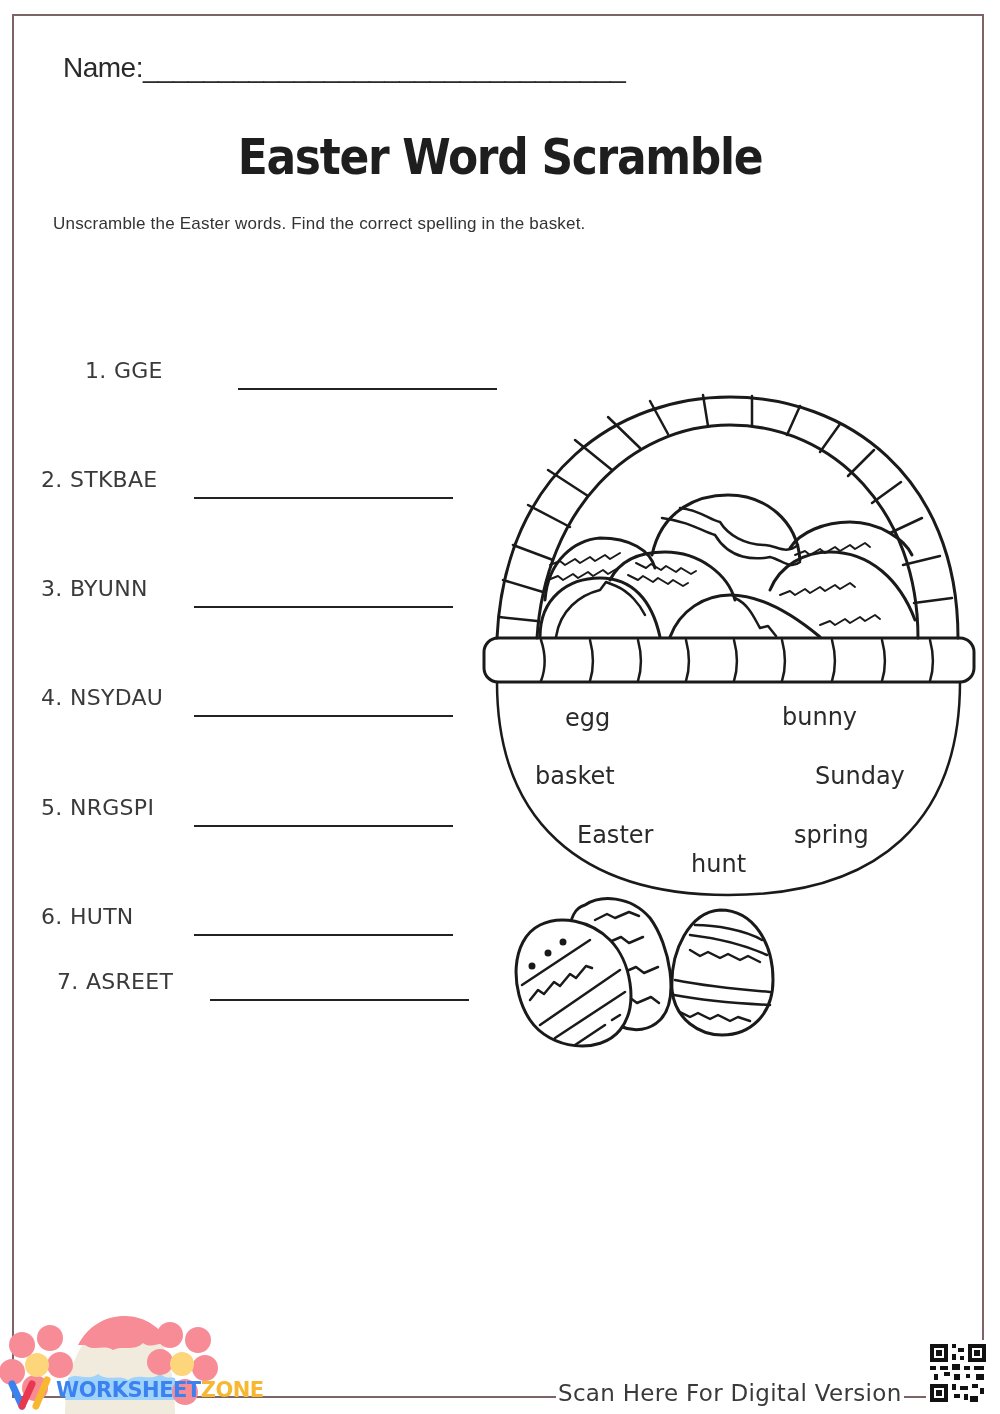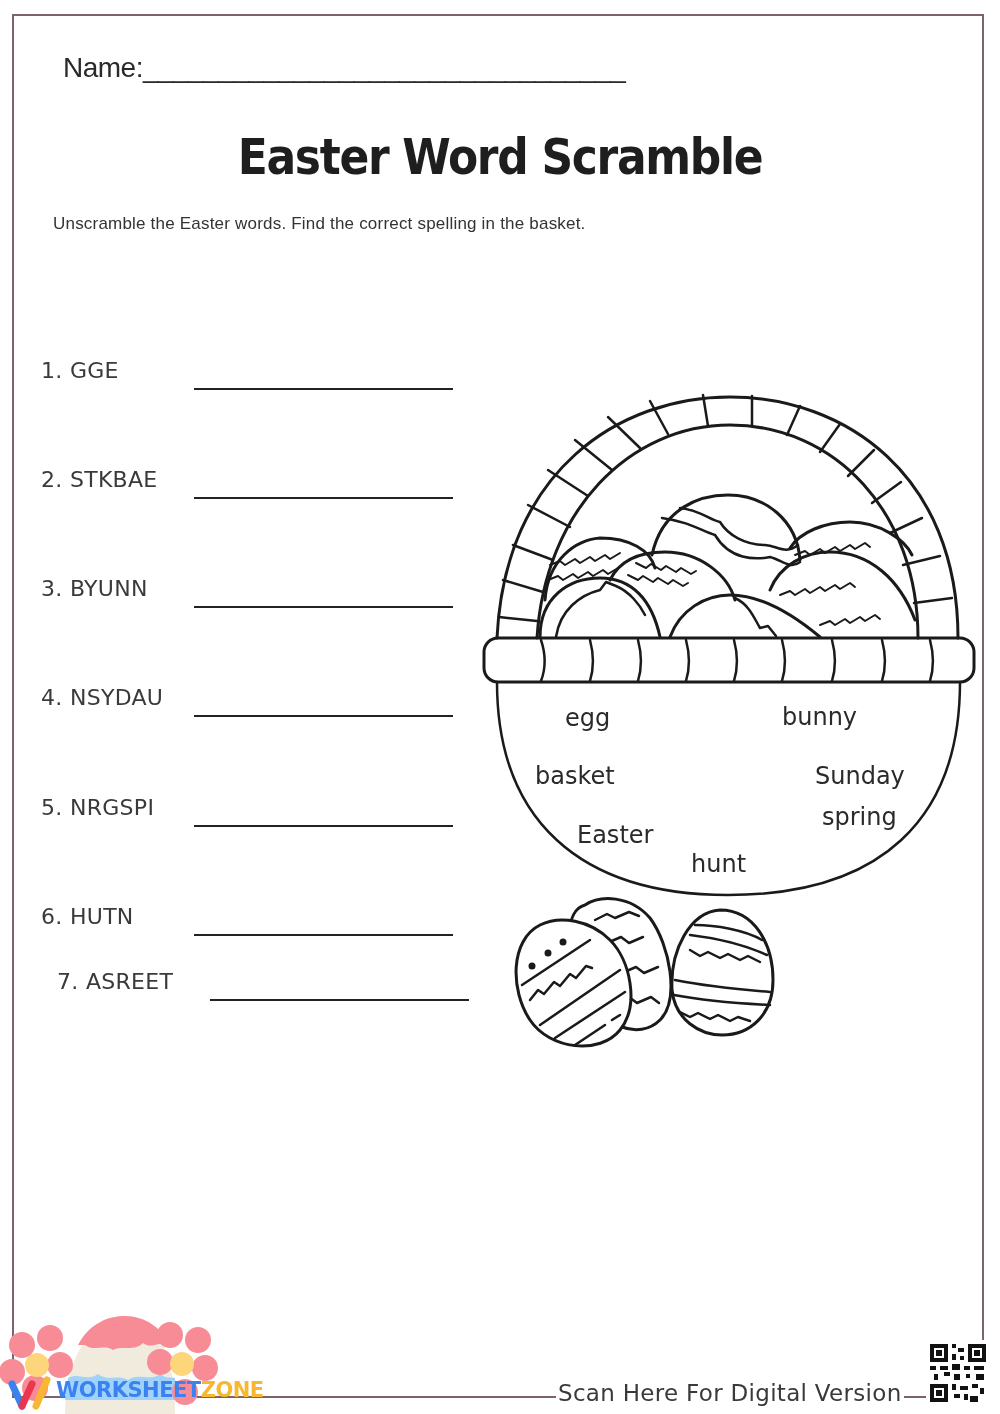--- a/index.html
+++ b/index.html
@@ -25,21 +25,21 @@
 <body>
 
 <div class="frame"></div>
 
 <div class="name-line">Name:________________________________</div>
 
 <div class="title">Easter Word Scramble</div>
 
 <div class="instructions">Unscramble the Easter words. Find the correct spelling in the basket.</div>
 
-<div class="item" style="top:358px;">
+<div class="item" style="top:358px;margin-left:44px;">
   <span class="label">1. GGE</span>
   <div class="answer"></div>
 </div>
 <div class="item" style="top:467px;">
   <span class="label">2. STKBAE</span>
   <div class="answer"></div>
 </div>
 <div class="item" style="top:576px;">
   <span class="label">3. BYUNN</span>
   <div class="answer"></div>
@@ -145,21 +145,21 @@
       <path d="M680 1012 l 10 5 l 8 -4 l 12 6 l 8 -4 l 12 6 l 8 -4 l 12 4" stroke-width="2.5"></path>
     </g>
   </svg>
 </div>
 
 <span class="word" style="left:565px; top:704px;">egg</span>
 <span class="word" style="left:782px; top:703px;">bunny</span>
 <span class="word" style="left:535px; top:762px;">basket</span>
 <span class="word" style="left:815px; top:762px;">Sunday</span>
 <span class="word" style="left:559px; top:821px;margin-left:18px;">Easter</span>
-<span class="word" style="left:794px; top:803px;margin-left:28px;">spring</span>
+<span class="word" style="left:794px; top:821px;">spring</span>
 <span class="word" style="left:691px; top:850px;">hunt</span>
 
 <div class="logo">
   <svg viewBox="0 1310 260 104" width="260" height="104" xmlns="http://www.w3.org/2000/svg">
     <g>
       <path d="M65 1414 C 65 1360, 90 1318, 125 1318 C 160 1318, 175 1360, 175 1414 Z" fill="#f1ebdd"></path>
       <path d="M78 1345 C 90 1322, 110 1316, 125 1316 C 145 1316, 162 1328, 170 1345 C 160 1340, 152 1350, 143 1343 C 134 1352, 122 1345, 113 1350 C 104 1344, 94 1352, 85 1345 Z" fill="#f78b96"></path>
       <path d="M68 1378 C 78 1372, 88 1382, 98 1374 C 108 1382, 118 1374, 128 1380 C 138 1372, 150 1382, 160 1374 C 168 1380, 172 1376, 175 1378 L 177 1400 L 65 1400 Z" fill="#9fd3fb"></path>
     </g>
     <g>

